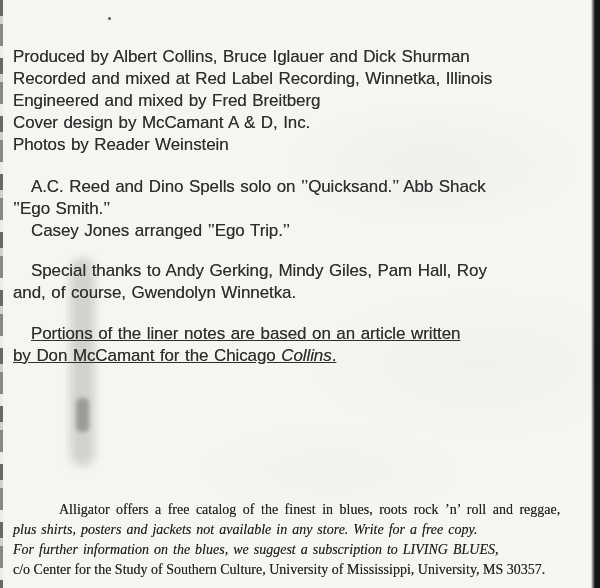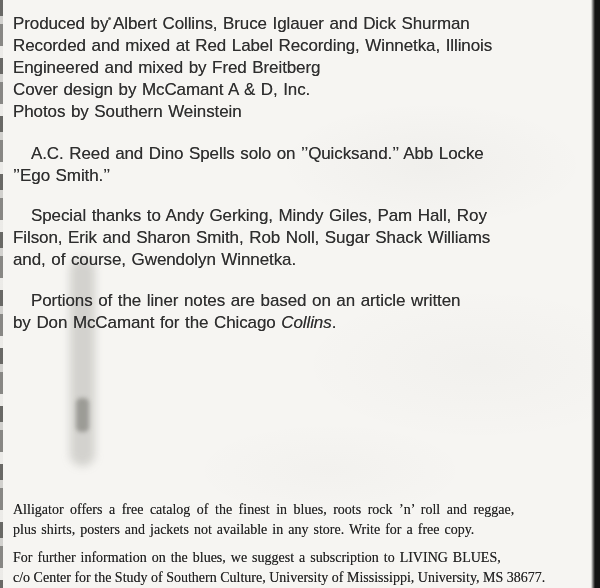--- a/index.html
+++ b/index.html
@@ -51,101 +51,101 @@
   .speck {
     position: absolute; left: 108px; top: 17px; width: 3px; height: 3px;
     border-radius: 50%;
     background: #5a5a56;
   }
 
   
   .body-text {
     position: absolute;
     left: 13px;
-    top: 13px;
+    top: 46px;
     width: 565px;
     color: #2e2e2e;
     font-size: 17px;
     line-height: 22px;
     letter-spacing: -0.1px;
     word-spacing: 1px;
     text-shadow: 0 0 0.5px rgba(46,46,46,0.65);
   }
   .body-text .para { margin: 0; }
   .para-solos   { margin-top: 20px !important; }
   .para-thanks  { margin-top: 18px !important; }
-  .para-attrib  { margin-top: 19px !important; }
+  .para-attrib  { margin-top: 19px !important; text-decoration: underline; }
   .line { white-space: nowrap; height: 22px; }
   .indent { padding-left: 18px; }
   .italic { font-style: italic; }
 
   
   .footer-text {
     position: absolute;
     left: 13px;
     top: 500px;
     width: 578px;
     color: #232323;
     font-family: "Liberation Serif", serif;
     font-size: 14px;
     line-height: 20px;
     text-shadow: 0 0 0.4px rgba(35,35,35,0.6);
   }
   .footer-text .line { height: 20px; }
-  .para-blues { margin-top: 8px; }
-  .wide-spacing  { word-spacing: 3px; }
-  .med-spacing   { word-spacing: 1.5px; }
+  .para-blues { }
+  .wide-spacing  { word-spacing: 3px; margin-left: 46px; }
+  .med-spacing   { word-spacing: 1.5px; font-style: italic; }
 </style>
 </head>
 <body>
 
 <div class="page">
 
   <div class="edge-left"></div>
   <div class="smudge-a"></div>
   <div class="smudge-b"></div>
   <div class="speck"></div>
 
   <div class="body-text">
 
     <div class="para para-credits">
       <div class="line">Produced by Albert Collins, Bruce Iglauer and Dick Shurman</div>
       <div class="line">Recorded and mixed at Red Label Recording, Winnetka, Illinois</div>
       <div class="line">Engineered and mixed by Fred Breitberg</div>
       <div class="line">Cover design by McCamant A &amp; D, Inc.</div>
-      <div class="line">Photos by Southern Weinstein</div>
+      <div class="line">Photos by Reader Weinstein</div>
     </div>
 
     <div class="para para-solos">
-      <div class="line indent">A.C. Reed and Dino Spells solo on ’’Quicksand.’’ Abb Locke</div>
+      <div class="line indent">A.C. Reed and Dino Spells solo on ’’Quicksand.’’ Abb Shack</div>
       <div class="line">’’Ego Smith.’’</div>
+      <div class="line indent">Casey Jones arranged ’’Ego Trip.’’</div>
     </div>
 
     <div class="para para-thanks">
       <div class="line indent">Special thanks to Andy Gerking, Mindy Giles, Pam Hall, Roy</div>
-      <div class="line">Filson, Erik and Sharon Smith, Rob Noll, Sugar Shack Williams</div>
       <div class="line">and, of course, Gwendolyn Winnetka.</div>
     </div>
 
     <div class="para para-attrib">
       <div class="line indent">Portions of the liner notes are based on an article written</div>
       <div class="line"><span>by Don McCamant for the Chicago </span><span class="italic">Collins</span><span>.</span></div>
     </div>
 
   </div>
 
   <div class="footer-text">
 
     <div class="para para-catalog">
       <div class="line wide-spacing">Alligator offers a free catalog of the finest in blues, roots rock ’n’ roll and reggae,</div>
       <div class="line med-spacing">plus shirts, posters and jackets not available in any store. Write for a free copy.</div>
     </div>
 
     <div class="para para-blues">
       <div class="line med-spacing">For further information on the blues, we suggest a subscription to LIVING BLUES,</div>
-      <div class="line">c/o Center for the Study of Southern Culture, University of Mississippi, University, MS 38677.</div>
+      <div class="line">c/o Center for the Study of Southern Culture, University of Mississippi, University, MS 30357.</div>
     </div>
 
   </div>
 
   <div class="edge-right"></div>
 
 </div>
 
 </body></html>

